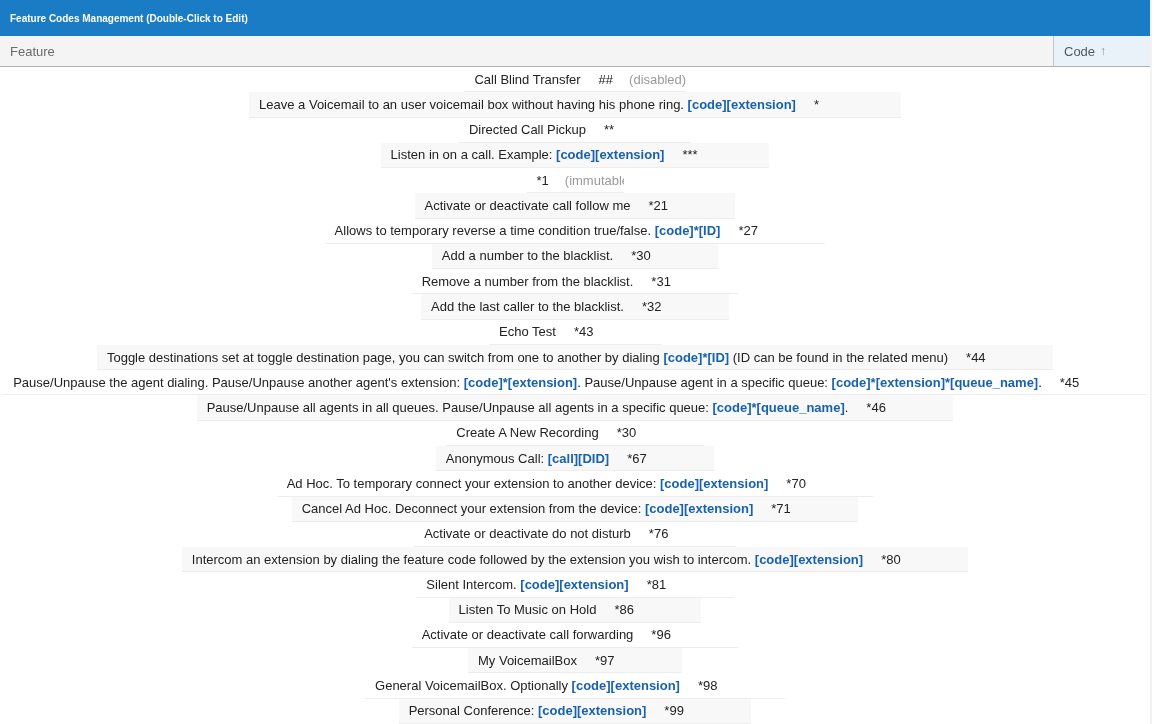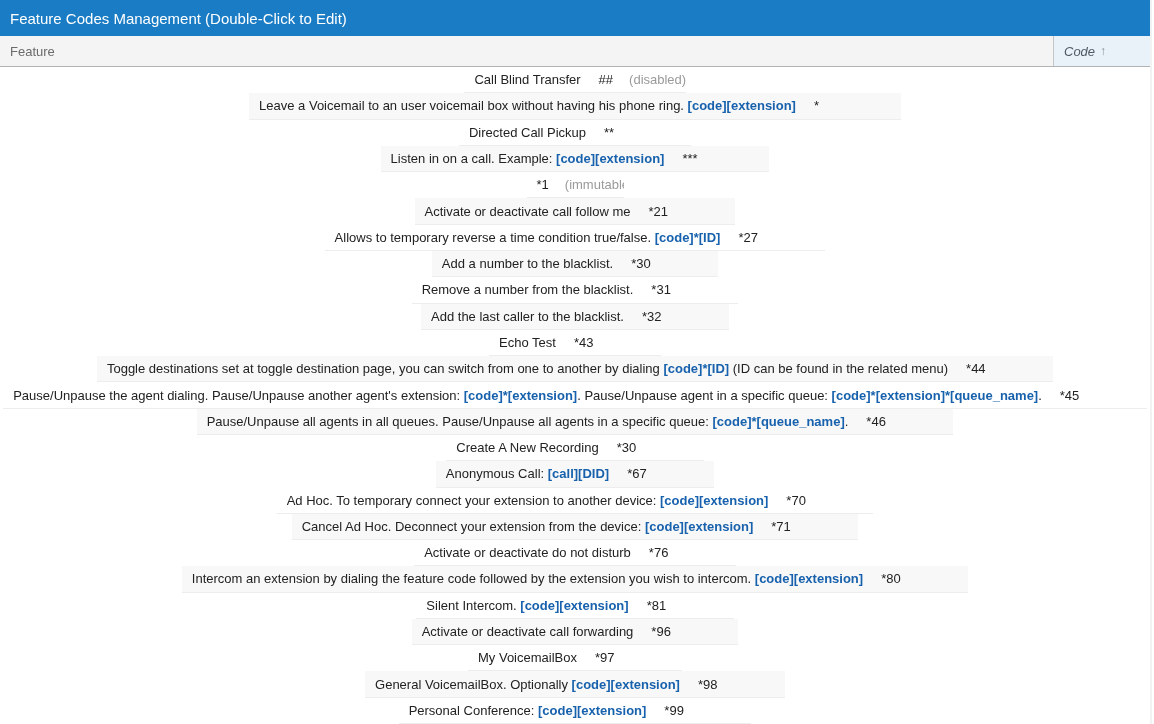--- a/index.html
+++ b/index.html
@@ -10,21 +10,21 @@
     width: 1152px; height: 724px;
     border-right: 2px solid #f2f2f2;
     display: flex; flex-direction: column;
     background: #fff;
   }
 
   
   .title-bar {
     height: 36px; flex: 0 0 36px;
     background: var(--header-bg, #1a7cc4);
-    color: #ffffff; font-weight: normal; font-size: 15px;
+    color: #ffffff; font-weight: bold; font-size: 10px;
     display: flex; align-items: center;
     padding: 0 10px;
   }
 
   
   .thead {
     height: 31px; flex: 0 0 31px;
     background: #f4f4f4;
     border-bottom: 1px solid #b2b2b2;
     display: flex;
@@ -34,21 +34,20 @@
     color: #6b6b6b; font-size: 13px;
     padding: 4px 10px;
     cursor: pointer;
   }
   .th-feature { flex: 1 1 auto; }
   .th-code {
     flex: 0 0 97px; width: 97px;
     background: var(--sorted-col-bg, #e9f2f9);
     border-left: 1px solid #c5c5c5;
     color: #4e5a63;
-    font-style: italic;
   }
   .sort-arrow { color: #8d9499; margin-left: 5px; font-size: 12px; }
 
   
   .rows { flex: 1 1 auto; display: flex; flex-direction: column; align-items: center; }
   .row {
     flex: 1 1 auto;
     display: flex;
     border-bottom: 1px solid #ededed;
     background: #ffffff;
@@ -262,20 +261,28 @@
         <div class="cell feature-cell">
           <span class="plain">Silent Intercom. </span>
           <span class="code-link">[code][extension]</span>
         </div>
         <div class="cell code-cell">
           <span class="code-value">*81</span>
         </div>
       </div>
       <div class="row">
         <div class="cell feature-cell">
+          <span class="plain">Listen To Music on Hold</span>
+        </div>
+        <div class="cell code-cell">
+          <span class="code-value">*86</span>
+        </div>
+      </div>
+      <div class="row">
+        <div class="cell feature-cell">
           <span class="plain">Activate or deactivate call forwarding</span>
         </div>
         <div class="cell code-cell">
           <span class="code-value">*96</span>
         </div>
       </div>
       <div class="row">
         <div class="cell feature-cell">
           <span class="plain">My VoicemailBox</span>
         </div>

